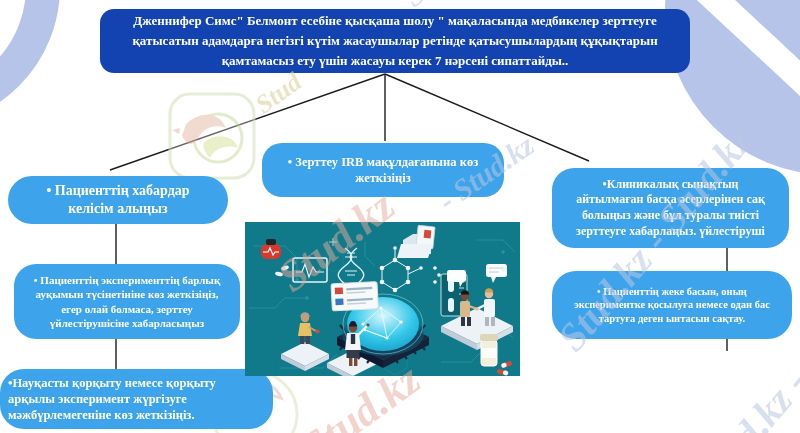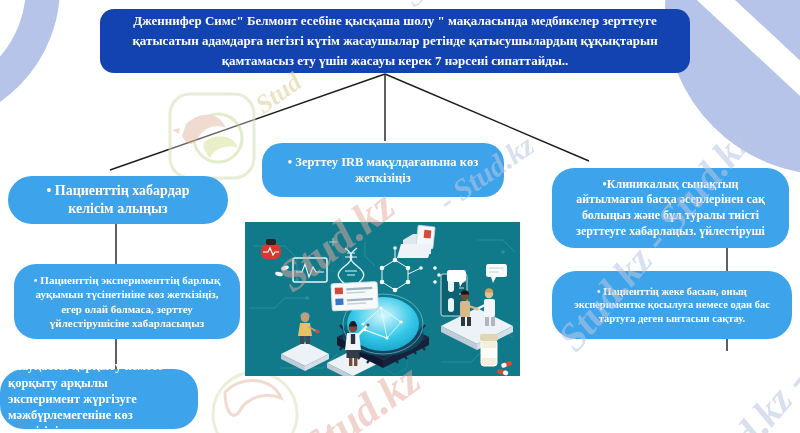--- a/index.html
+++ b/index.html
@@ -10,21 +10,21 @@
   .title-box{position:absolute;left:100px;top:9px;width:590px;height:64px;background:#1343b0;
              border-radius:14px;color:#fff;font-weight:bold;font-size:13px;line-height:1.55;
              display:flex;align-items:center;justify-content:center;text-align:center;
              padding:2px 18px;box-sizing:border-box;z-index:3;}
   
   .node{position:absolute;background:#3da3ea;color:#fff;font-weight:bold;
         display:flex;align-items:center;justify-content:center;text-align:center;
         line-height:1.3;padding:5px 16px;box-sizing:border-box;z-index:3;}
   .n-l1{left:8px;top:176px;width:220px;height:48px;border-radius:24px;font-size:14px;}
   .n-l2{left:6px;top:264px;width:226px;height:75px;border-radius:22px;font-size:11px;margin-left:8px;}
-  .n-l3{left:0px;top:369px;width:198px;height:60px;border-radius:24px;font-size:12.5px;
+  .n-l3{left:0px;top:369px;width:273px;height:60px;border-radius:24px;font-size:12.5px;
         text-align:left;justify-content:flex-start;padding-left:8px;}
   .n-m {left:262px;top:143px;width:242px;height:54px;border-radius:20px;font-size:12.5px;}
   .n-r1{left:552px;top:168px;width:237px;height:80px;border-radius:22px;font-size:12px;}
   .n-r2{left:552px;top:271px;width:240px;height:68px;border-radius:24px;font-size:10.5px;}
   .n-r3{left:552px;top:378px;width:240px;height:50px;border-radius:22px;font-size:11px;}
   
   .illus{position:absolute;left:245px;top:222px;width:275px;height:154px;z-index:3;}
   
   .wm{position:absolute;z-index:4;font-style:italic;font-weight:bold;white-space:nowrap;
       transform-origin:left top;pointer-events:none;}

